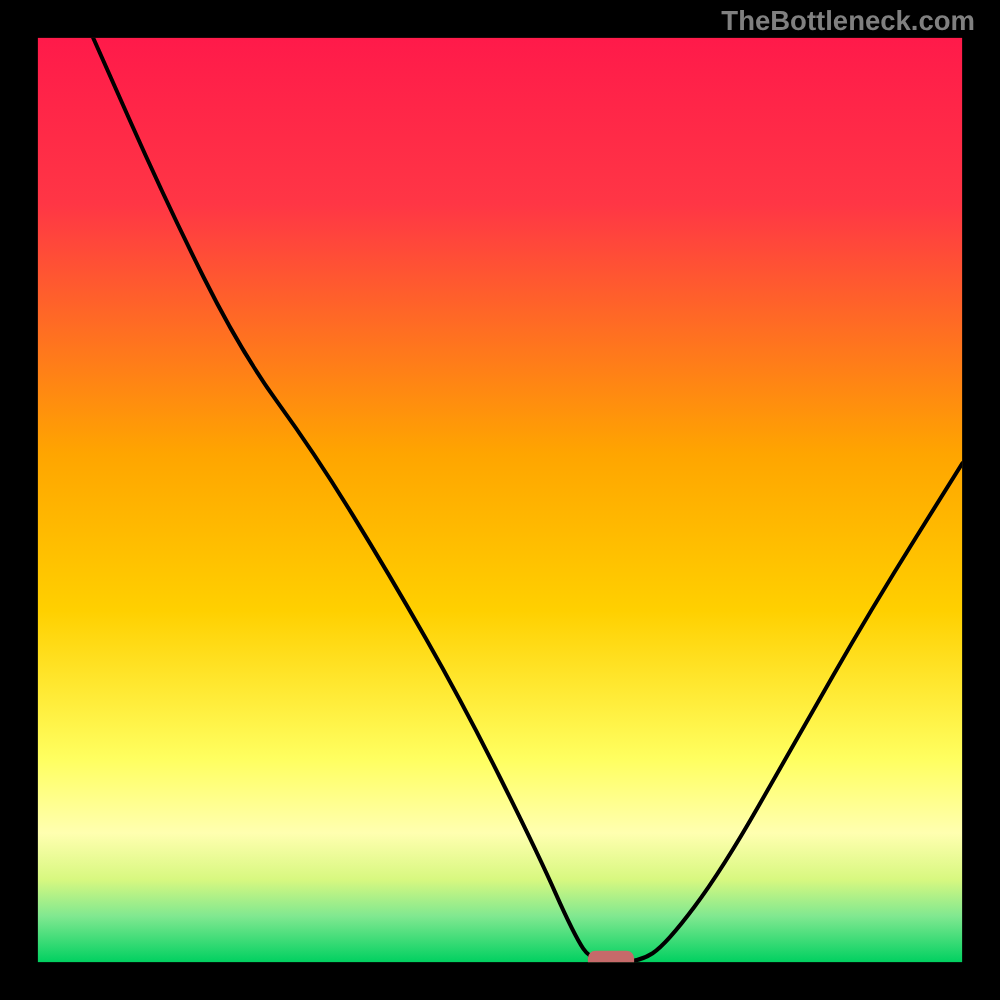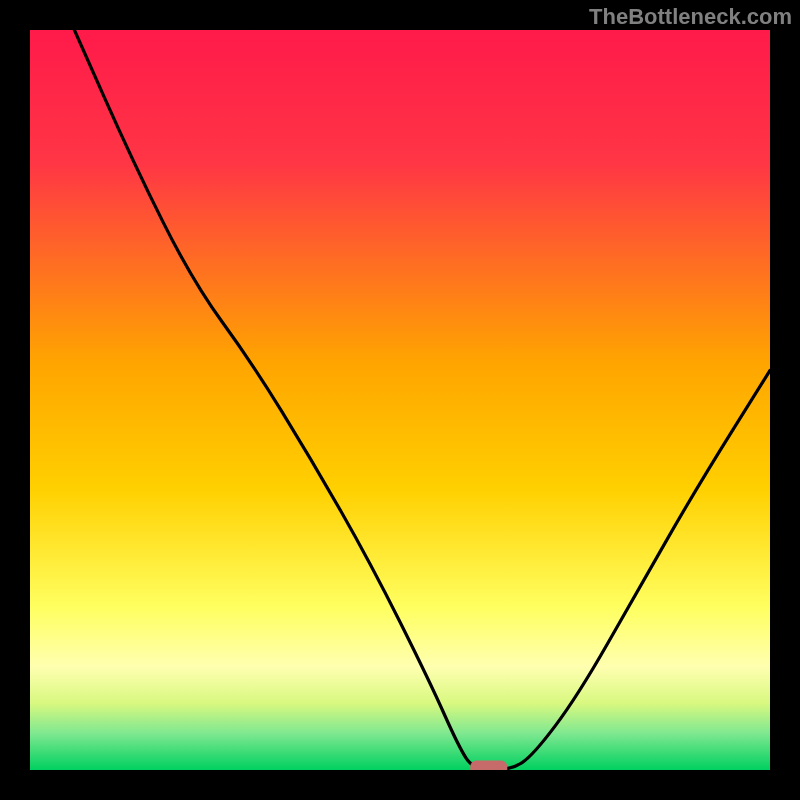--- a/index.html
+++ b/index.html
@@ -13,21 +13,21 @@
   }
   .frame {
     position: relative;
     width: 800px;
     height: 800px;
     background: #000;
   }
   .watermark {
     position: absolute;
     top: 4px;
-    right: 8px;
+    right: 20px;
     color: #808080;
     font-size: 22px;
     font-weight: bold;
     letter-spacing: 0px;
     z-index: 5;
   }
   .plot-area {
     position: absolute;
     left: 30px;
     top: 30px;

